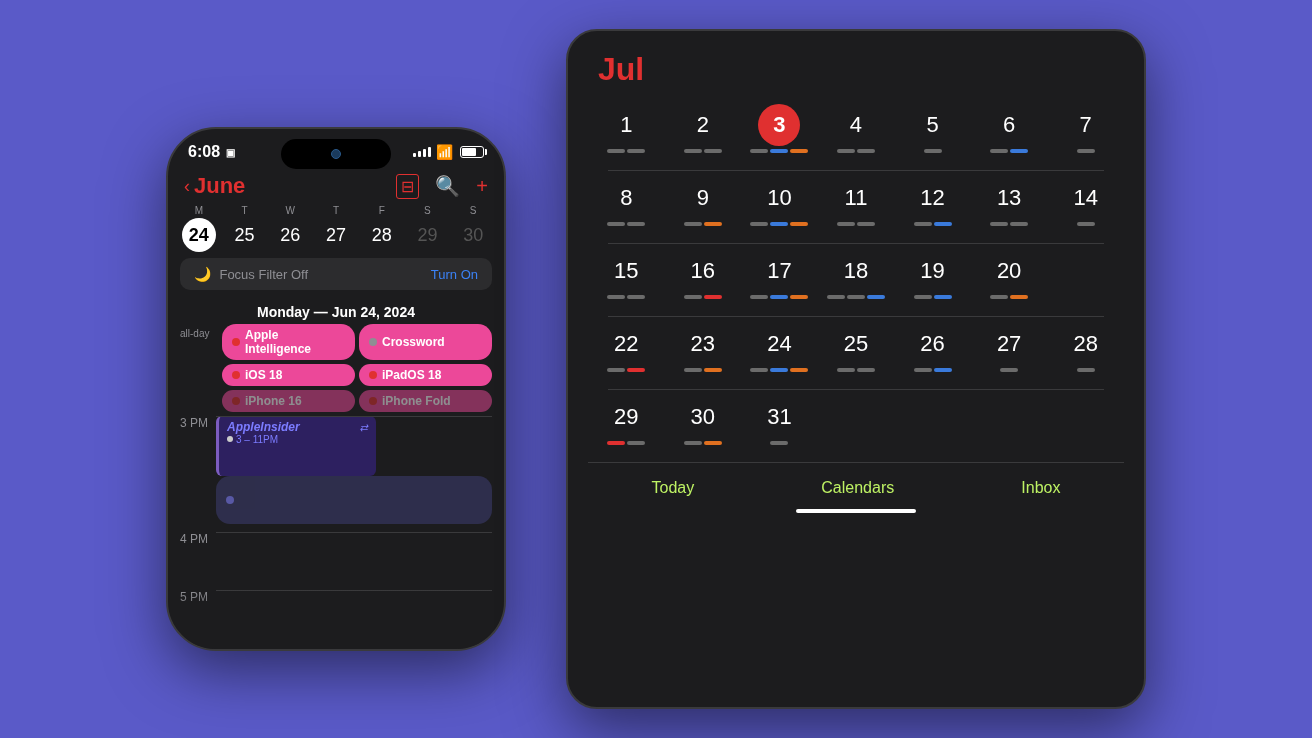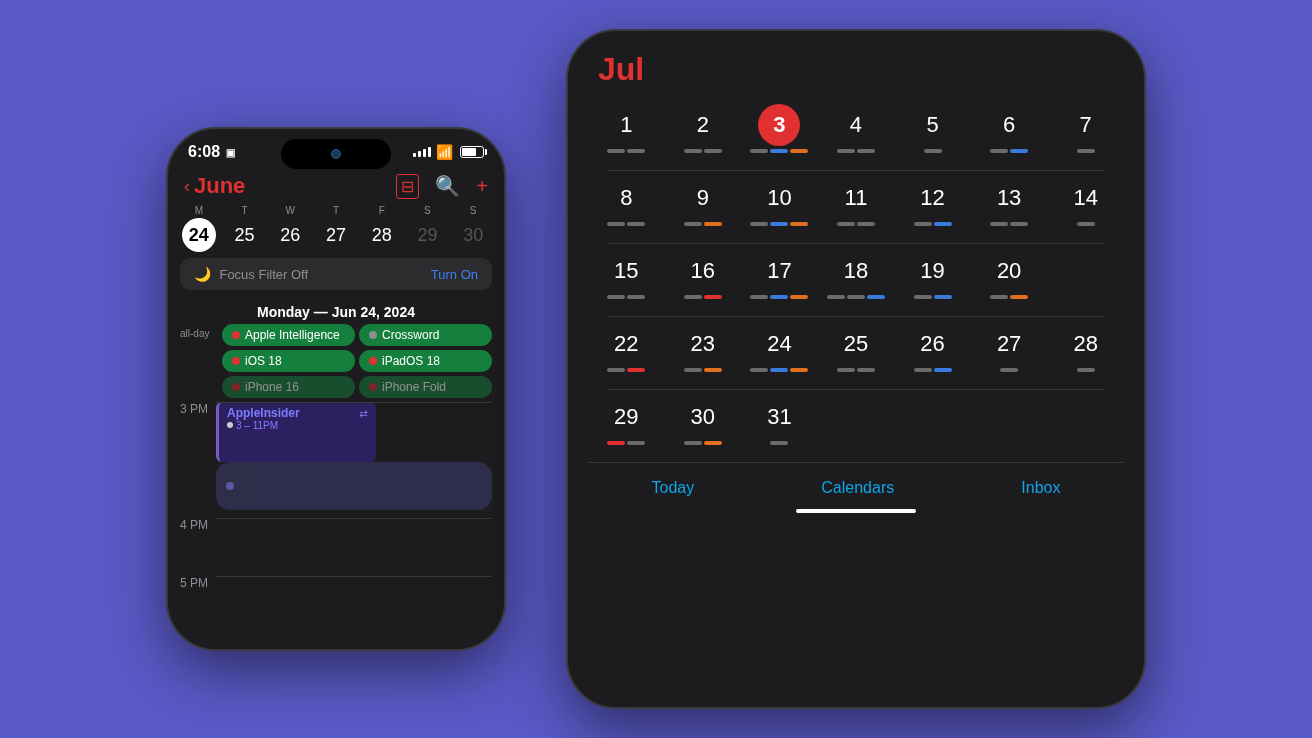--- a/index.html
+++ b/index.html
@@ -260,22 +260,23 @@
       border-radius: 14px;
       padding: 4px 10px;
       display: flex;
       align-items: center;
       gap: 5px;
       font-size: 12px;
       font-weight: 500;
     }
 
     .event-chip.dark-gray {
-      background: #15803d;
+      background: #ec4899;
       color: #fff;
+      font-weight: bold;
     }
 
     .event-dot {
       width: 8px;
       height: 8px;
       border-radius: 50%;
       flex-shrink: 0;
     }
 
     .dot-red { background: #e03030; }
@@ -343,20 +344,21 @@
       height: 6px;
       background: #ccc;
       border-radius: 50%;
       margin-top: -1px;
     }
 
     
     .phone-right {
       width: 580px;
       height: 680px;
+      border-radius: 31px;
     }
 
     .cal-right-header {
       padding: 20px 30px 10px;
     }
 
     .month-title-right {
       color: #e03030;
       font-size: 32px;
       font-weight: 700;
@@ -421,21 +423,21 @@
     }
 
     
     .bottom-nav {
       display: flex;
       justify-content: space-around;
       padding: 16px 20px 8px;
     }
 
     .nav-item {
-      color: #0ea5e9;
+      color: #bef264;
       font-size: 16px;
       font-weight: 500;
       text-align: center;
     }
 
     .home-indicator {
       width: 120px;
       height: 4px;
       background: #fff;
       border-radius: 2px;
@@ -584,21 +586,21 @@
         </div>
       </div>
 
       <div class="timeline" style="position:relative;">
 
         <div class="timeline-slot">
           <div class="timeline-line"></div>
           <span class="time-label">3 PM</span>
           <div style="flex:1; padding-top:0;">
             <div class="event-block">
-              <div style="display:flex; justify-content:space-between; align-items:center;">
+              <div style="display:flex; justify-content:space-between; align-items:center;font-style:italic;">
                 <span class="event-title">AppleInsider</span>
                 <span style="color:#7c7cff;font-size:10px;">⇄</span>
               </div>
               <div class="event-time-small">
                 <div class="event-dot-inline"></div>
                 3 – 11PM
               </div>
             </div>
             <div style="flex:1; background:#3a3a6a; border-radius:14px; padding:4px 10px; margin-top:0; height:48px; opacity:0.6; display:flex; align-items:center;">
               <div class="event-dot" style="width:8px;height:8px;border-radius:50%;background:#8080ff;"></div>

